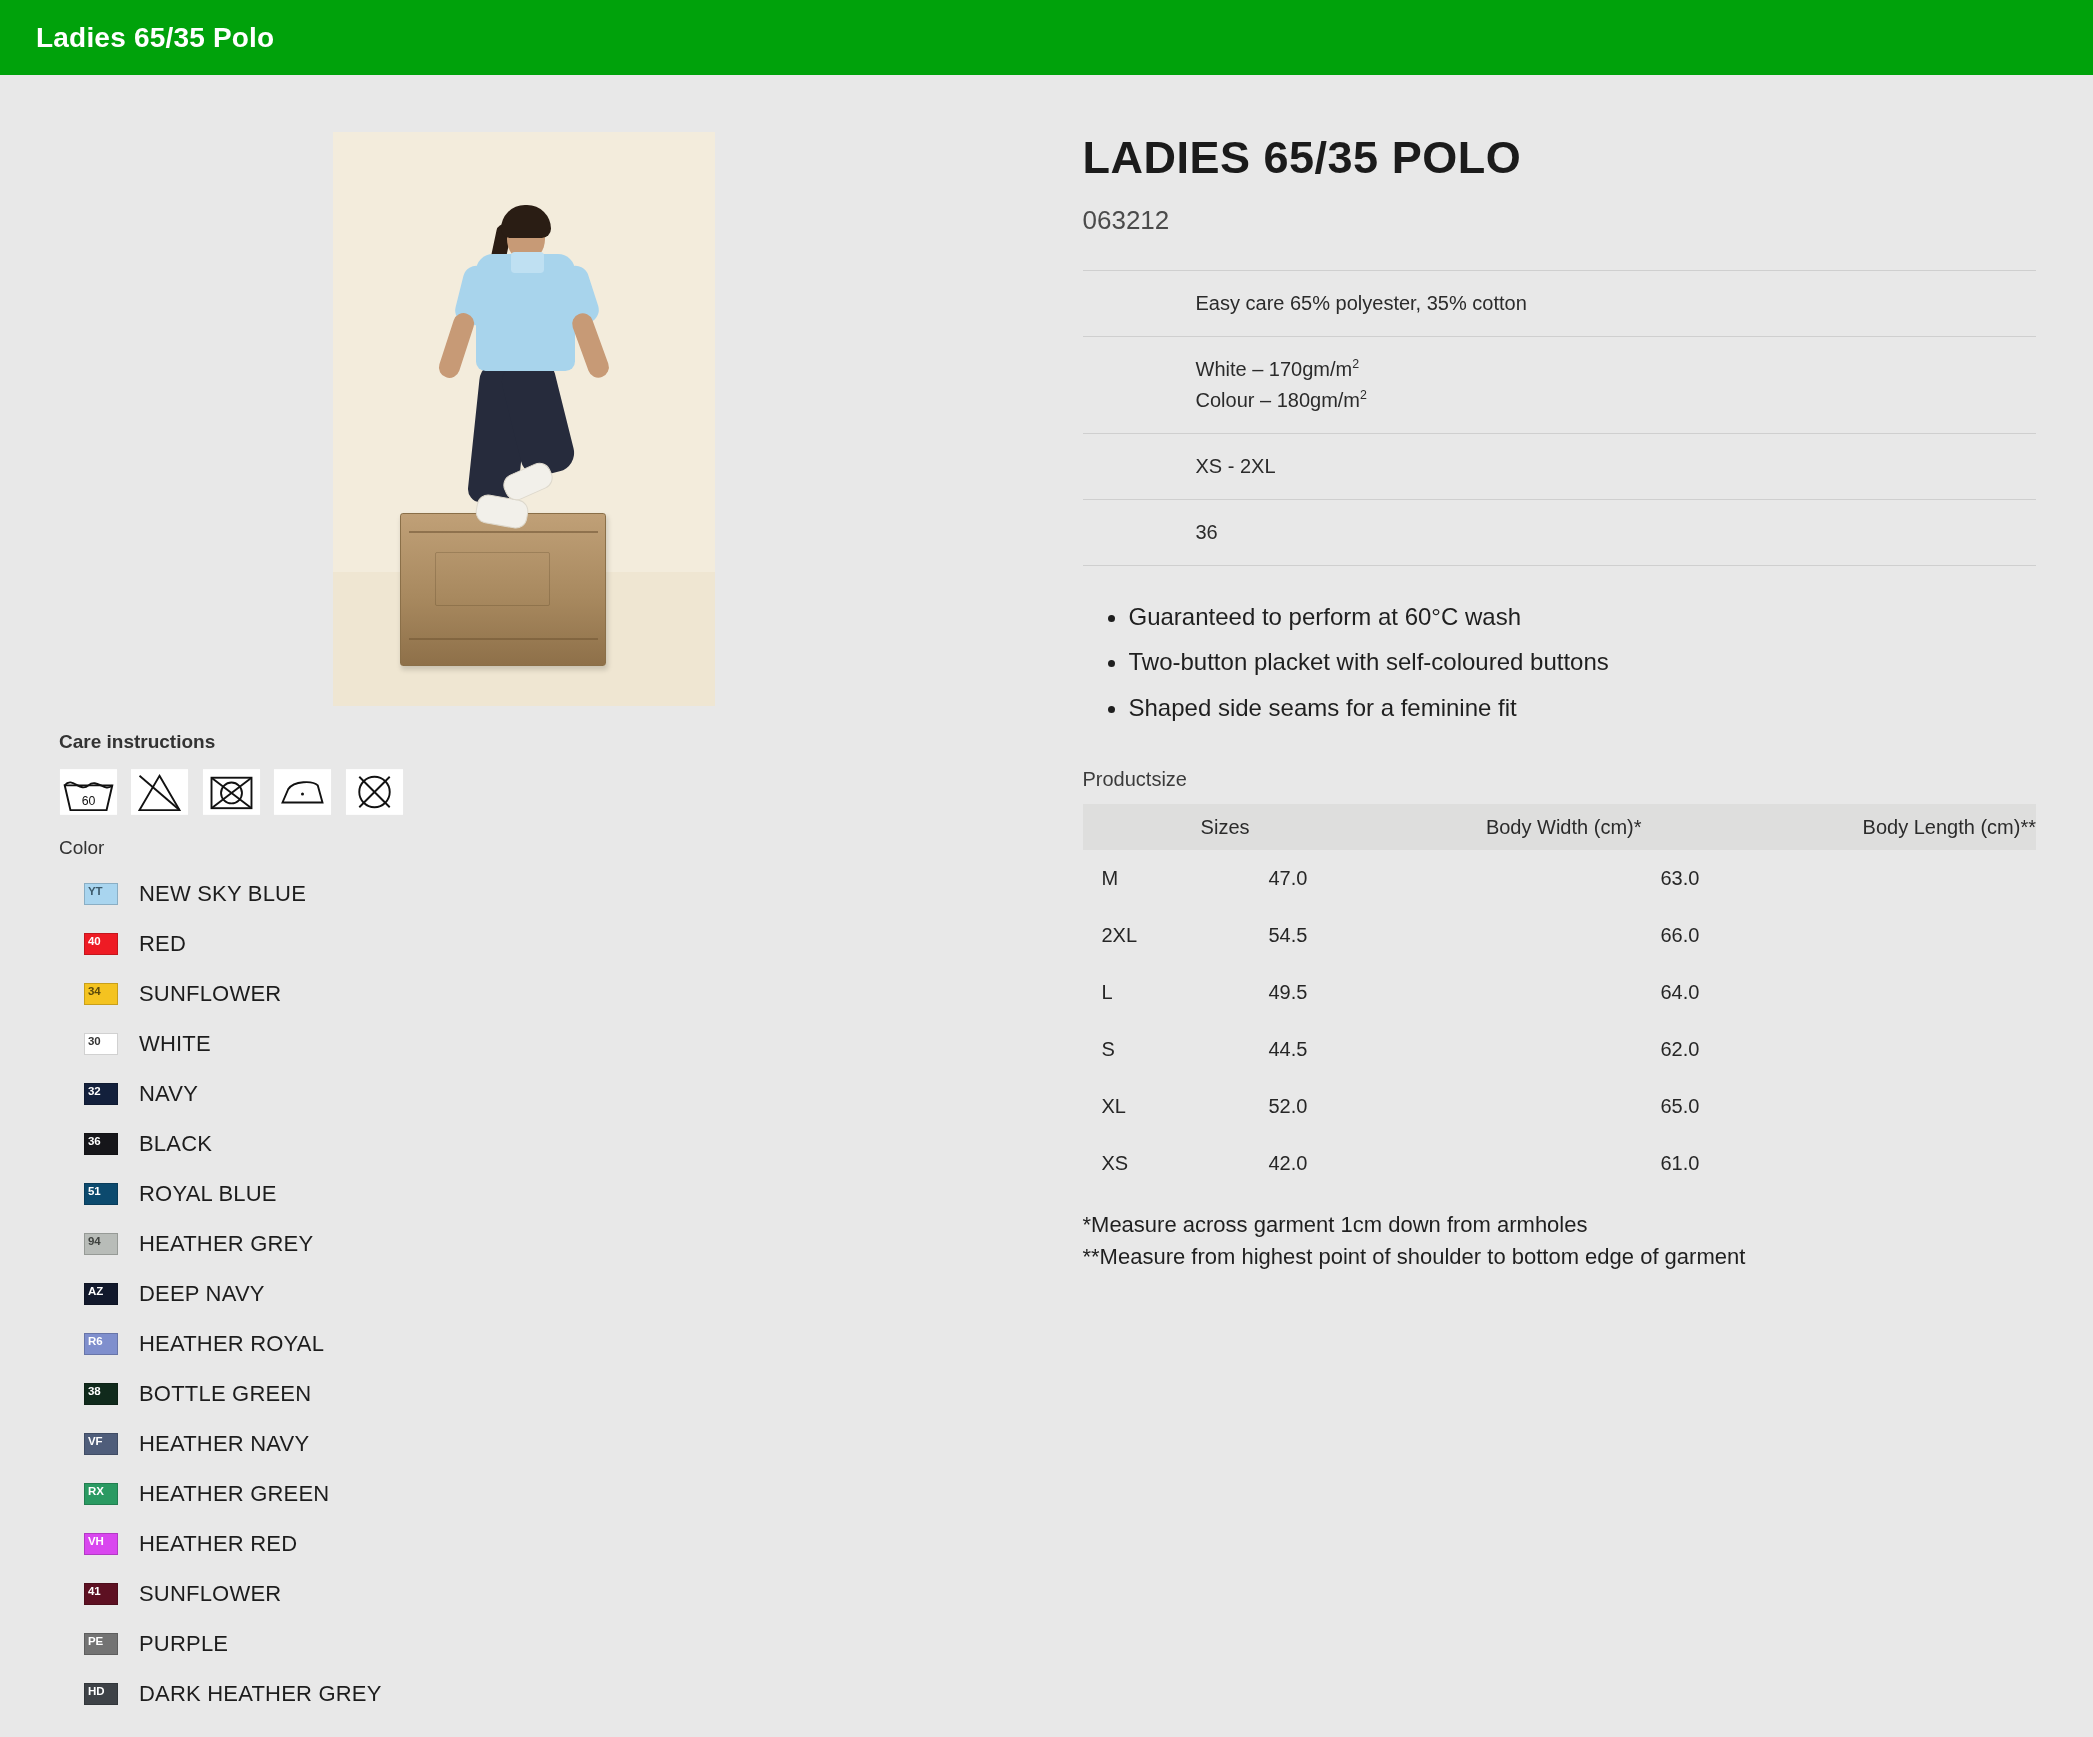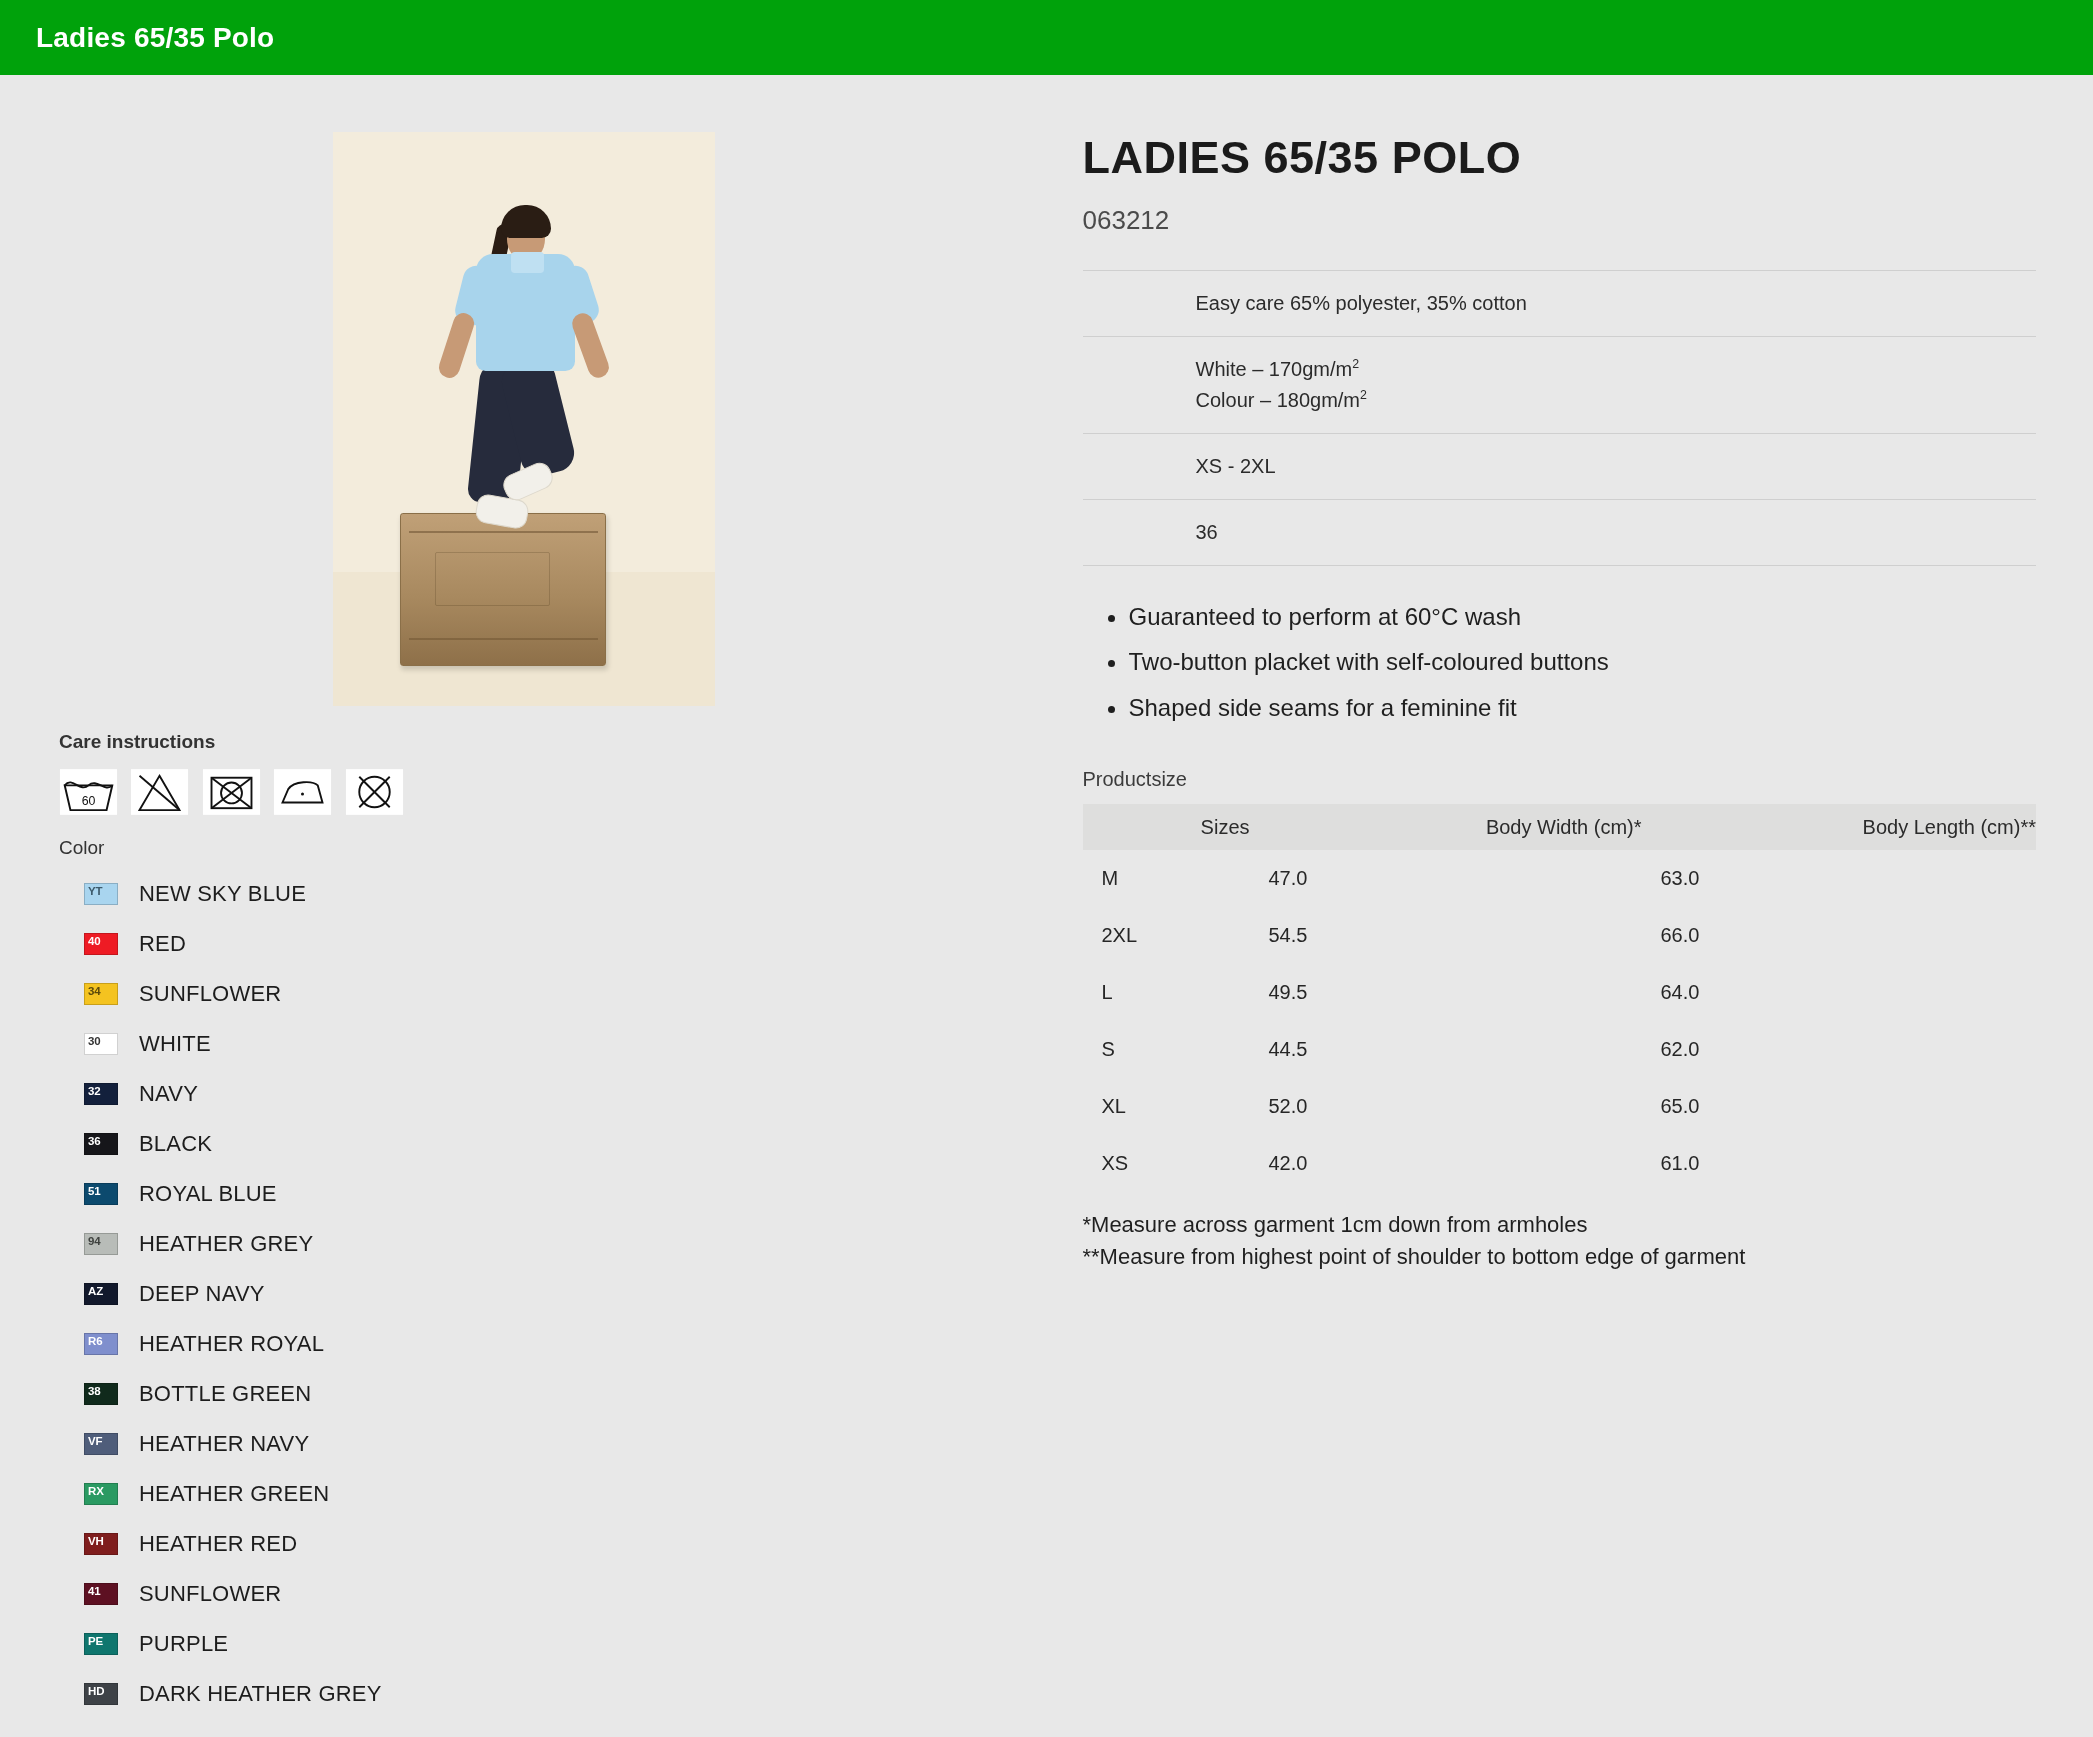--- a/index.html
+++ b/index.html
@@ -387,33 +387,33 @@
           </span>
         <span class="color-name">HEATHER NAVY</span>
       </div>
       <div class="color-row">
         <span class="swatch" style="background:#2a9a62">
             <span style="color:#ffffff">RX</span>
           </span>
         <span class="color-name">HEATHER GREEN</span>
       </div>
       <div class="color-row">
-        <span class="swatch" style="background:#7f1d1d">
+        <span class="swatch" style="background:#d946ef">
             <span style="color:#ffffff">VH</span>
           </span>
         <span class="color-name">HEATHER RED</span>
       </div>
       <div class="color-row">
         <span class="swatch" style="background:#5d1022">
             <span style="color:#ffffff">41</span>
           </span>
         <span class="color-name">SUNFLOWER</span>
       </div>
       <div class="color-row">
-        <span class="swatch" style="background:#0f766e">
+        <span class="swatch" style="background:#737373">
             <span style="color:#ffffff">PE</span>
           </span>
         <span class="color-name">PURPLE</span>
       </div>
       <div class="color-row">
         <span class="swatch" style="background:#3e4247">
             <span style="color:#ffffff">HD</span>
           </span>
         <span class="color-name">DARK HEATHER GREY</span>
       </div>

